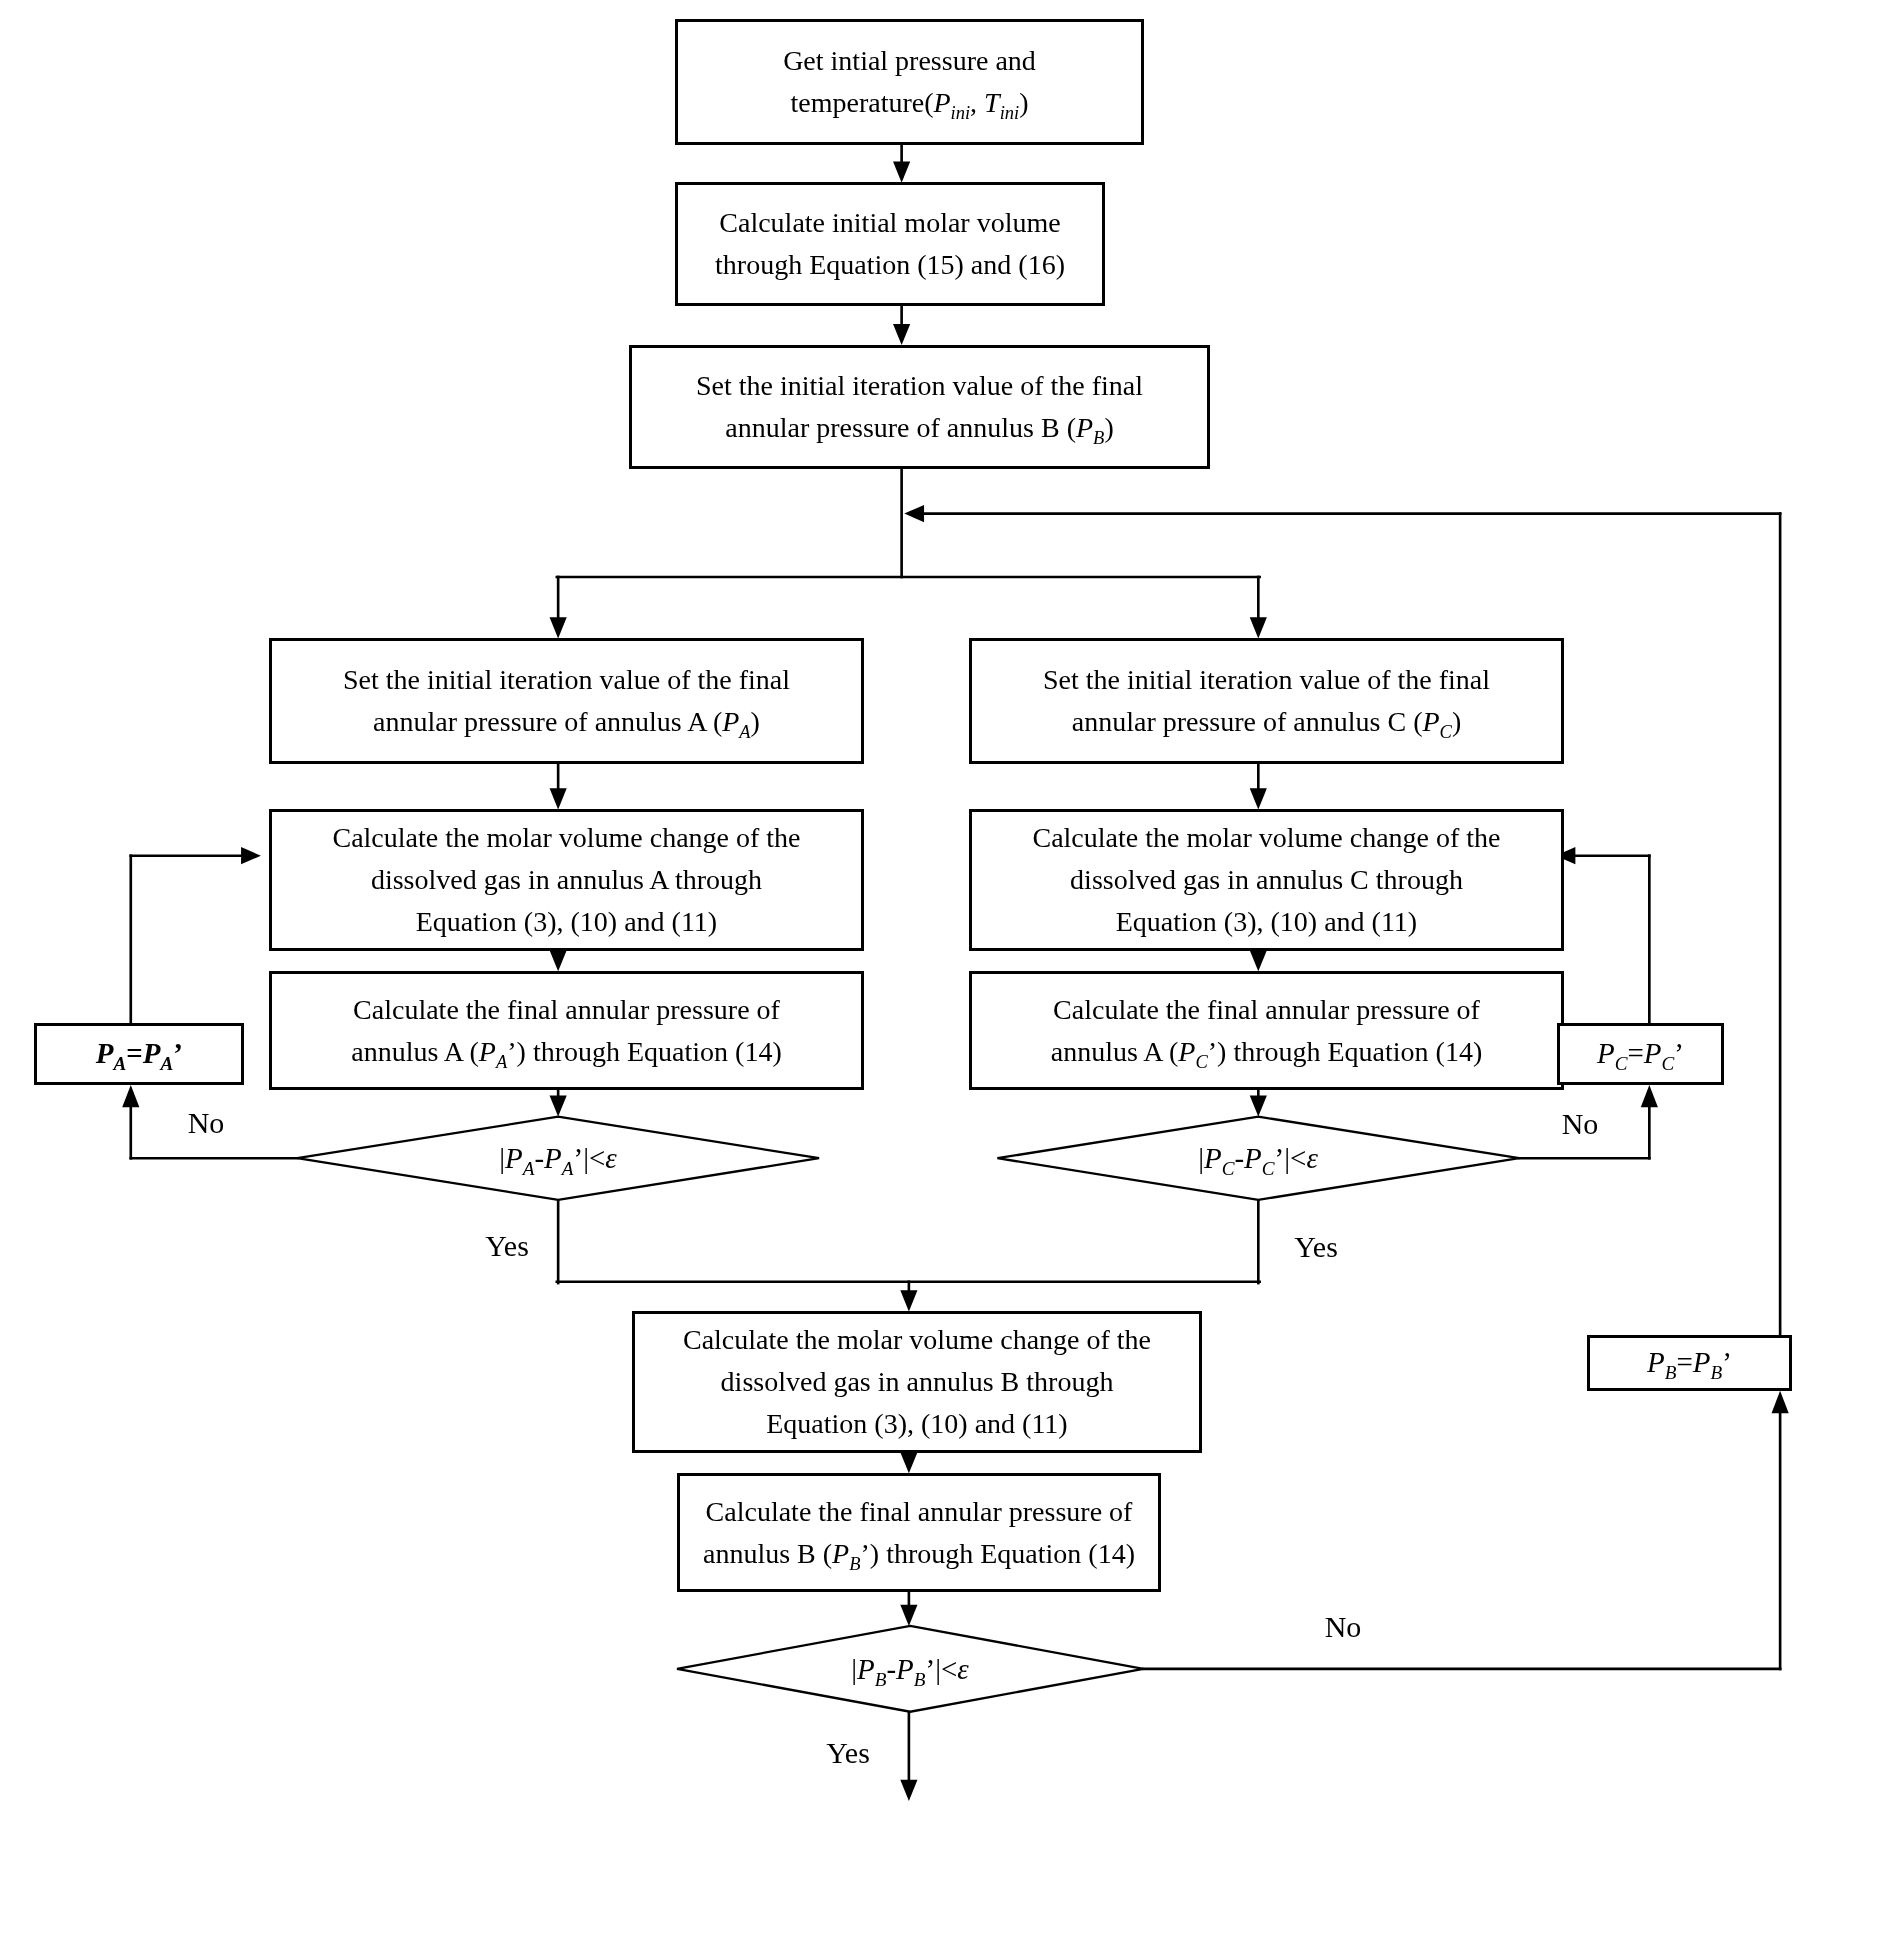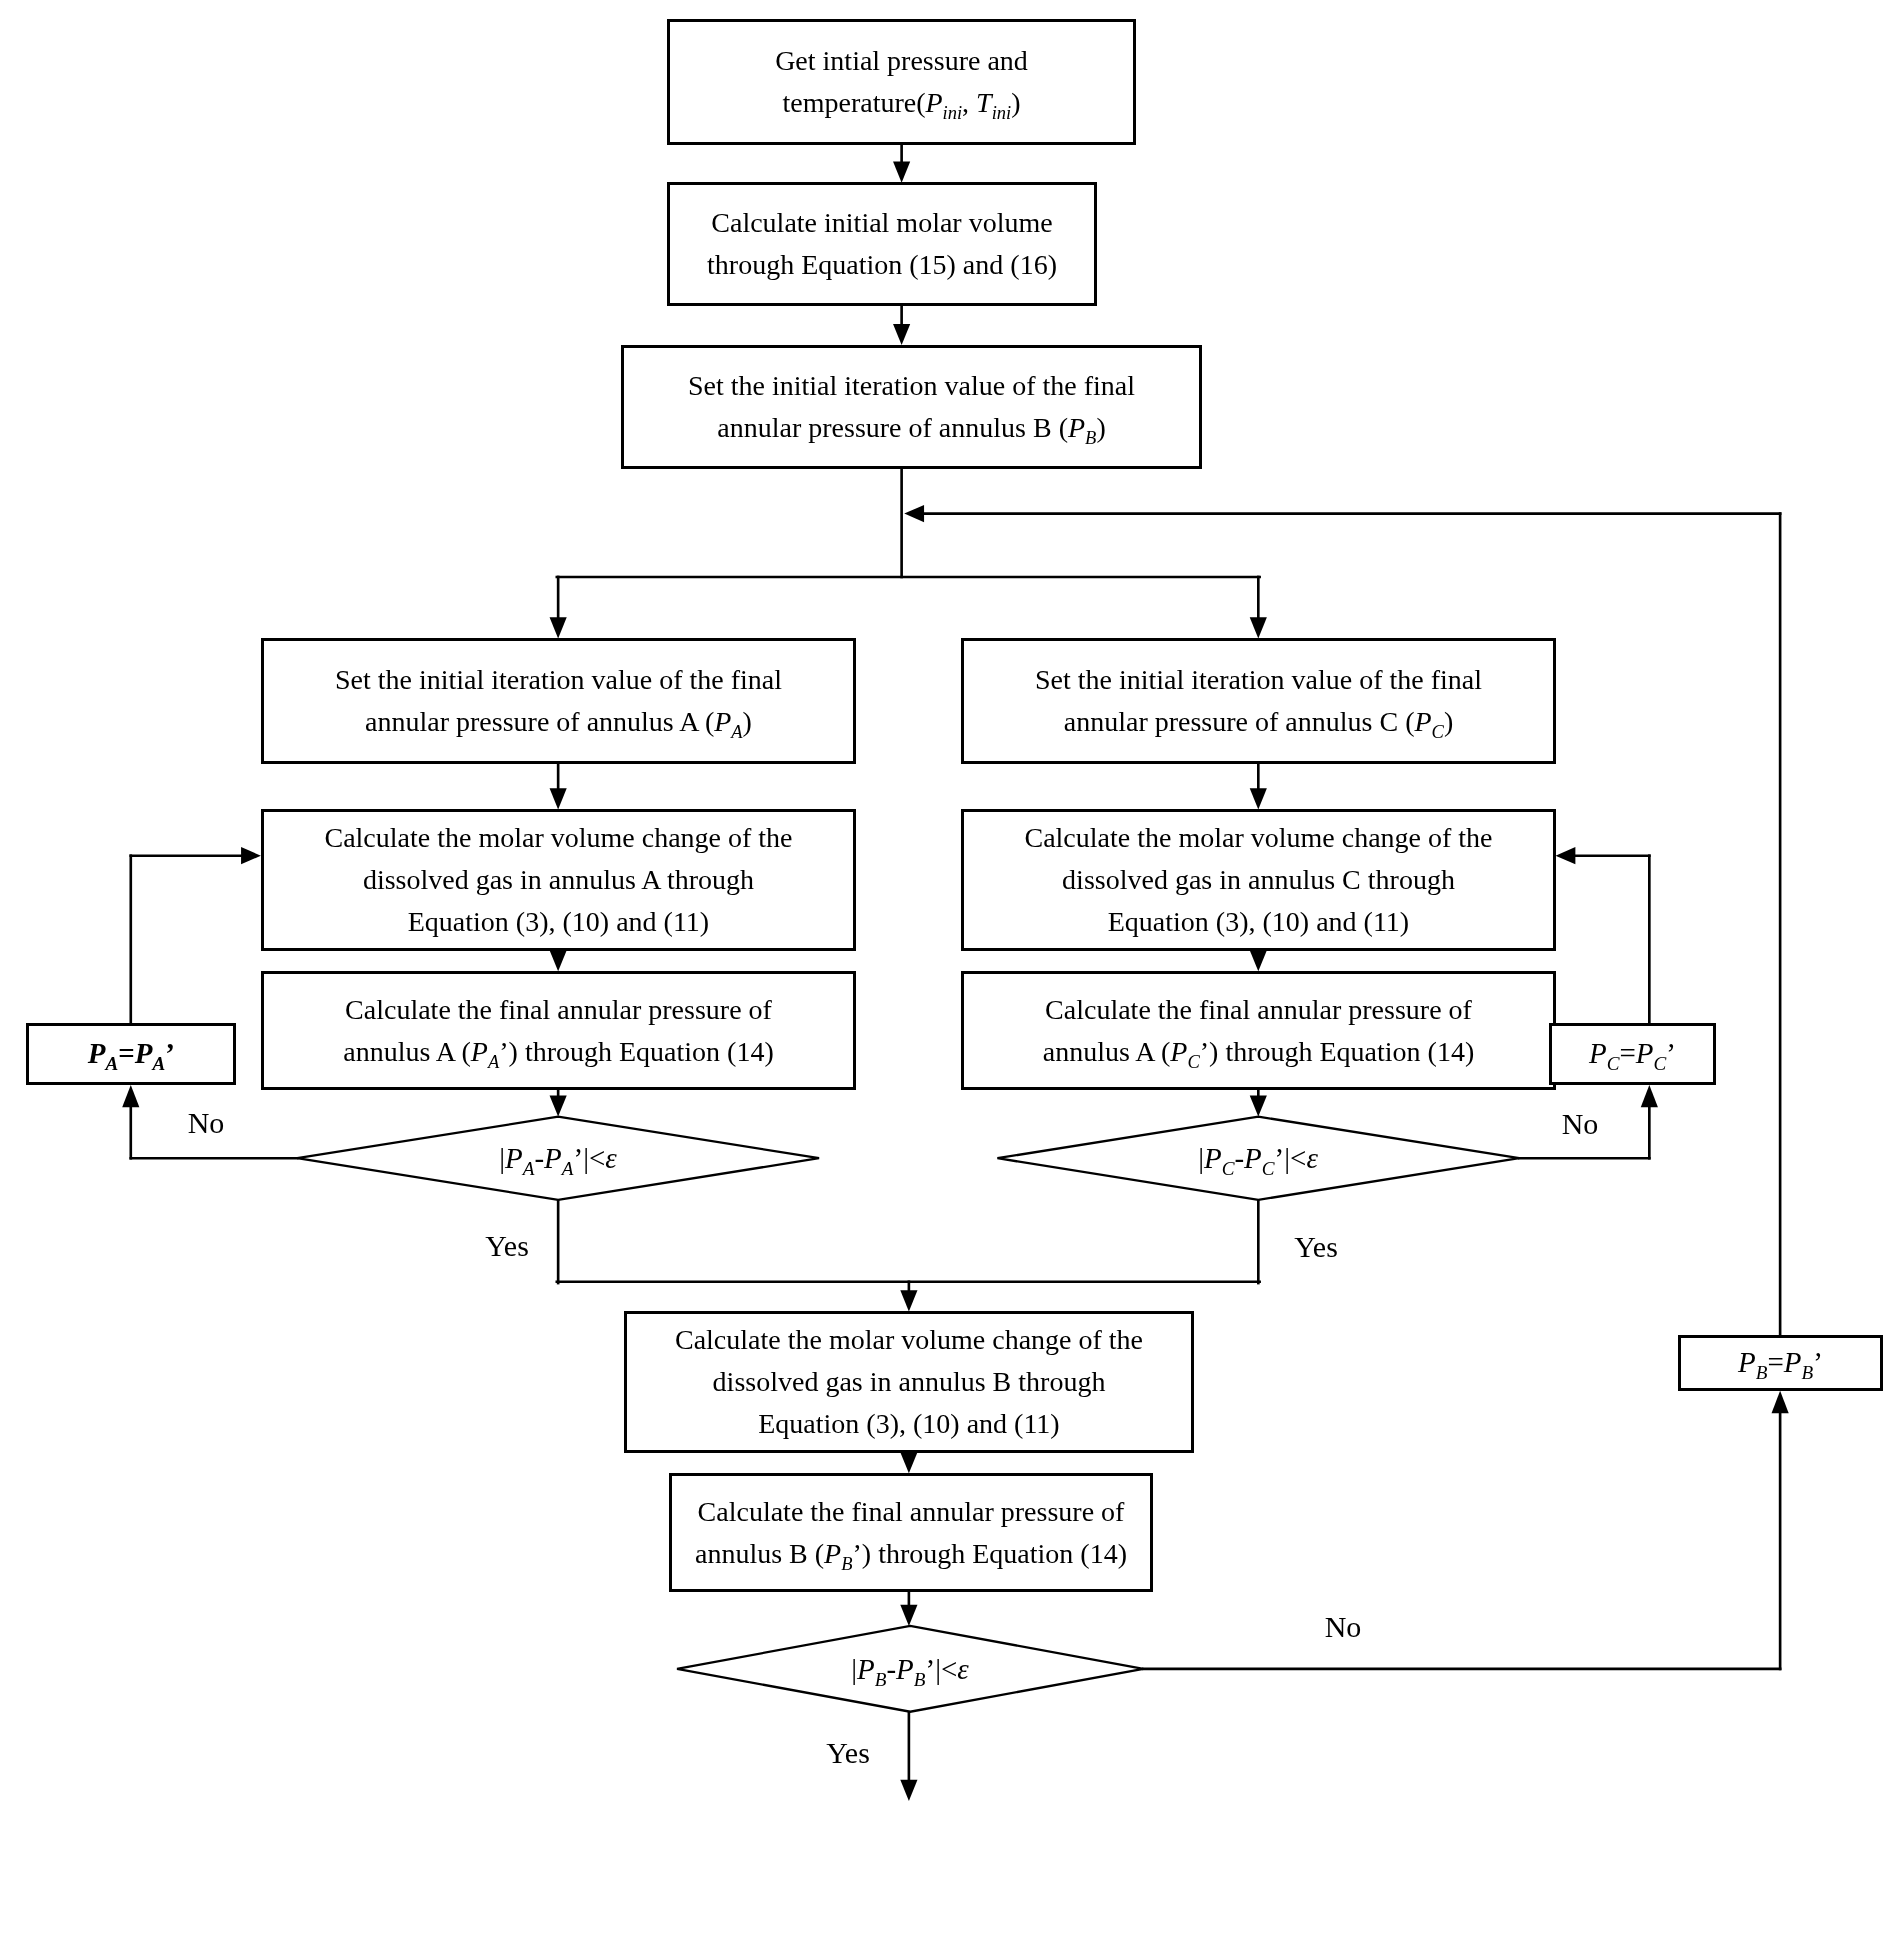--- a/index.html
+++ b/index.html
@@ -15,20 +15,21 @@
   svg.wires line{stroke:#000;stroke-width:4;stroke-linecap:square;}
   svg.wires polygon.arrowhead{fill:#000;stroke:none;}
   svg.wires polygon.diamond{fill:#ffffff;stroke:#000;stroke-width:3.5;}
   .node{
     position:absolute;
     border:3.3px solid #000;
     background:#ffffff;
     box-sizing:border-box;
     display:flex;align-items:center;justify-content:center;
     text-align:center;
+    margin-left:8px;
   }
   .node-text{
     font-size:28px;line-height:1.5;white-space:nowrap;
   }
   .assign .node-text{font-size:29px;}
   .dtext{
     position:absolute;
     display:flex;align-items:center;justify-content:center;
     text-align:center;font-size:29px;white-space:nowrap;
   }
@@ -196,21 +197,21 @@
   <div class="node" style="left:961px;top:971px;width:595px;height:119px;">
     <span class="node-text">Calculate the final annular pressure of<br>annulus A (<i>P<sub>C</sub></i>’) through Equation (14)</span>
   </div>
 
   <div class="node assign" style="left:26.4px;top:1023px;width:210px;height:62px;font-weight:bold;">
     <span class="node-text"><i>P<sub>A</sub></i>=<i>P<sub>A</sub></i>’</span>
   </div>
   <div class="node assign" style="left:1549px;top:1023px;width:167px;height:62px;">
     <span class="node-text"><i>P<sub>C</sub></i>=<i>P<sub>C</sub></i>’</span>
   </div>
-  <div class="node assign" style="left:1678px;top:1335px;width:205px;height:56px;">
+  <div class="node assign" style="left:1579px;top:1335px;width:205px;height:56px;">
     <span class="node-text"><i>P<sub>B</sub></i>=<i>P<sub>B</sub></i>’</span>
   </div>
 
   <div class="node" style="left:624px;top:1311px;width:570px;height:142px;">
     <span class="node-text">Calculate the molar volume change of the<br>dissolved gas in annulus B through<br>Equation (3), (10) and (11)</span>
   </div>
   <div class="node" style="left:669px;top:1473px;width:484px;height:119px;">
     <span class="node-text">Calculate the final annular pressure of<br>annulus B (<i>P<sub>B</sub></i>’) through Equation (14)</span>
   </div>
 

